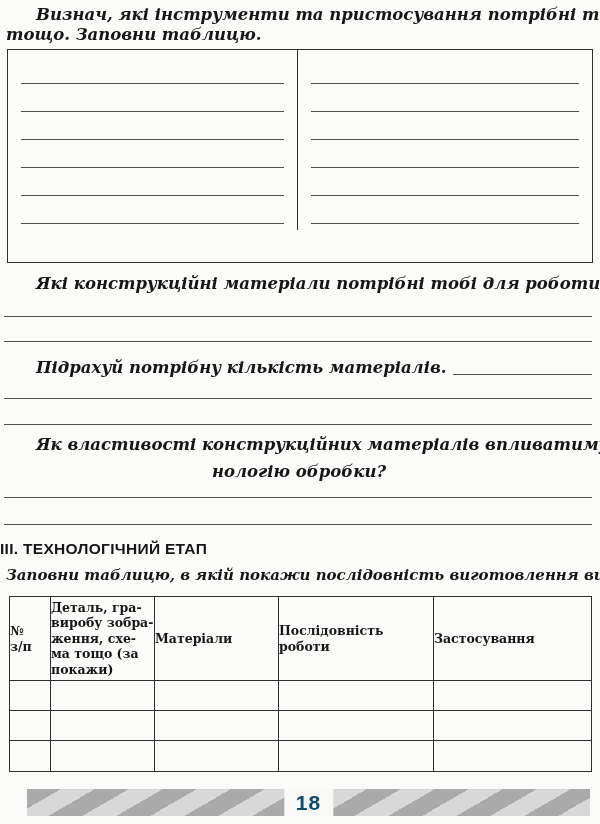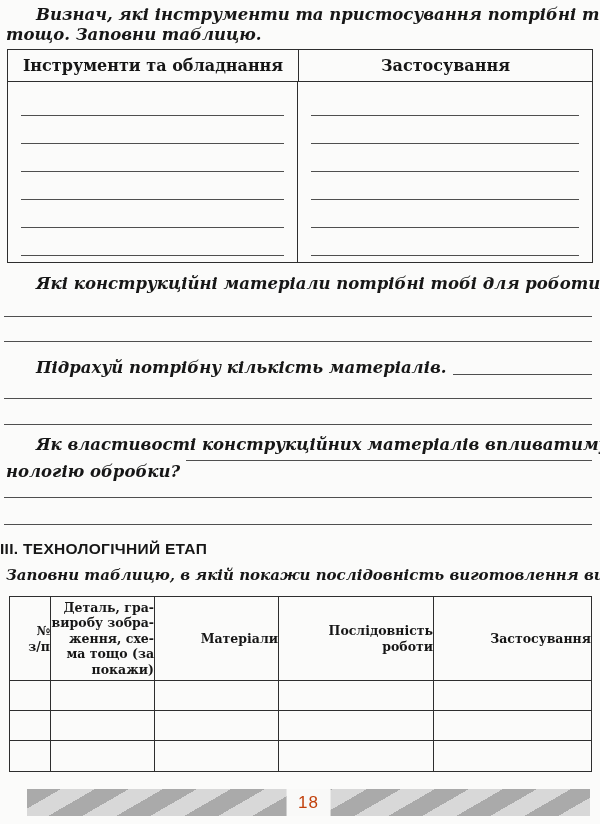--- a/index.html
+++ b/index.html
@@ -33,66 +33,62 @@
   .wline.first{margin-top:6px;}
 
   
   .q{position:absolute;left:6px;width:586px;display:flex;align-items:baseline;
      font-weight:bold;font-style:italic;font-size:16.5px;line-height:24px;}
   .q .qt{margin-left:30px;white-space:nowrap;}
   .fill{flex:1;border-bottom:1px solid #4f4f4f;transform:translateY(2px);margin-left:6px;}
   .rule{position:absolute;left:4px;width:588px;height:0;border-top:1px solid #4f4f4f;}
   .q3{position:absolute;top:431px;left:6px;width:586px;
       font-weight:bold;font-style:italic;font-size:16.5px;line-height:27px;}
-  .q3 .l2{display:flex;align-items:flex-start;}
+  .q3 .l2{display:flex;align-items:center;flex-direction:column;}
   .q3 .l2 span{white-space:nowrap;}
 
   
   .sect-title{position:absolute;top:540px;left:0;width:600px;text-align:left;
       font-family:"Liberation Sans","DejaVu Sans",sans-serif;
       font-weight:bold;font-size:15.5px;letter-spacing:.3px;}
   .sect-sub{position:absolute;top:566px;left:6px;width:588px;text-align:center;
       font-weight:bold;font-style:italic;font-size:15px;white-space:nowrap;}
 
   
   .t2{position:absolute;top:596px;left:9px;width:581px;
       border:1px solid #2e2e2e;
       display:grid;
       grid-template-columns:41px 104px 124px 155px 1fr;
       grid-template-rows:84px 30px 30px 30px;}
   .t2 .cell{border-right:1px solid #2e2e2e;border-bottom:1px solid #2e2e2e;}
   .t2 .cell.lr{border-right:none;}
   .t2 .cell.lb{border-bottom:none;}
-  .t2 .hcell{display:flex;flex-direction:column;align-items:flex-end;justify-content:center;
+  .t2 .hcell{display:flex;flex-direction:column;align-items:flex-start;justify-content:center;
       font-weight:bold;font-size:12.5px;line-height:15.5px;text-align:center;}
 
   
   .band{position:absolute;top:789px;left:27px;width:563px;height:27px;
       background:repeating-linear-gradient(150deg,#aaaaaa 0 17px,#d8d8d8 17px 34px);}
   .pagenum-box{position:absolute;left:50%;top:0;transform:translateX(-50%);
       height:27px;padding:0 12px;background:#f9f9f8;
       display:flex;align-items:center;justify-content:center;}
   .pagenum{font-family:"Liberation Sans","DejaVu Sans",sans-serif;
-      font-weight:normal;font-size:17px;letter-spacing:1px;color:#c2410c;}
+      font-weight:bold;font-size:21px;letter-spacing:1px;color:#0c4a6e;}
 </style>
 </head>
 <body>
 
 <div class="page">
 
   <div class="intro">
     <div class="jline">Визнач, які інструменти та пристосування потрібні тобі для ро-</div>
     <div>тощо. Заповни таблицю.</div>
   </div>
 
   <div class="t1">
-    <div class="t1-head">
-      <div class="t1-hcell c1">Інструменти та обладнання</div>
-      <div class="t1-hcell c2">Застосування</div>
-    </div>
     <div class="t1-body">
       <div class="t1-col c1">
         <div class="wline first"></div>
         <div class="wline"></div>
         <div class="wline"></div>
         <div class="wline"></div>
         <div class="wline"></div>
         <div class="wline"></div>
       </div>
       <div class="t1-col c2">

